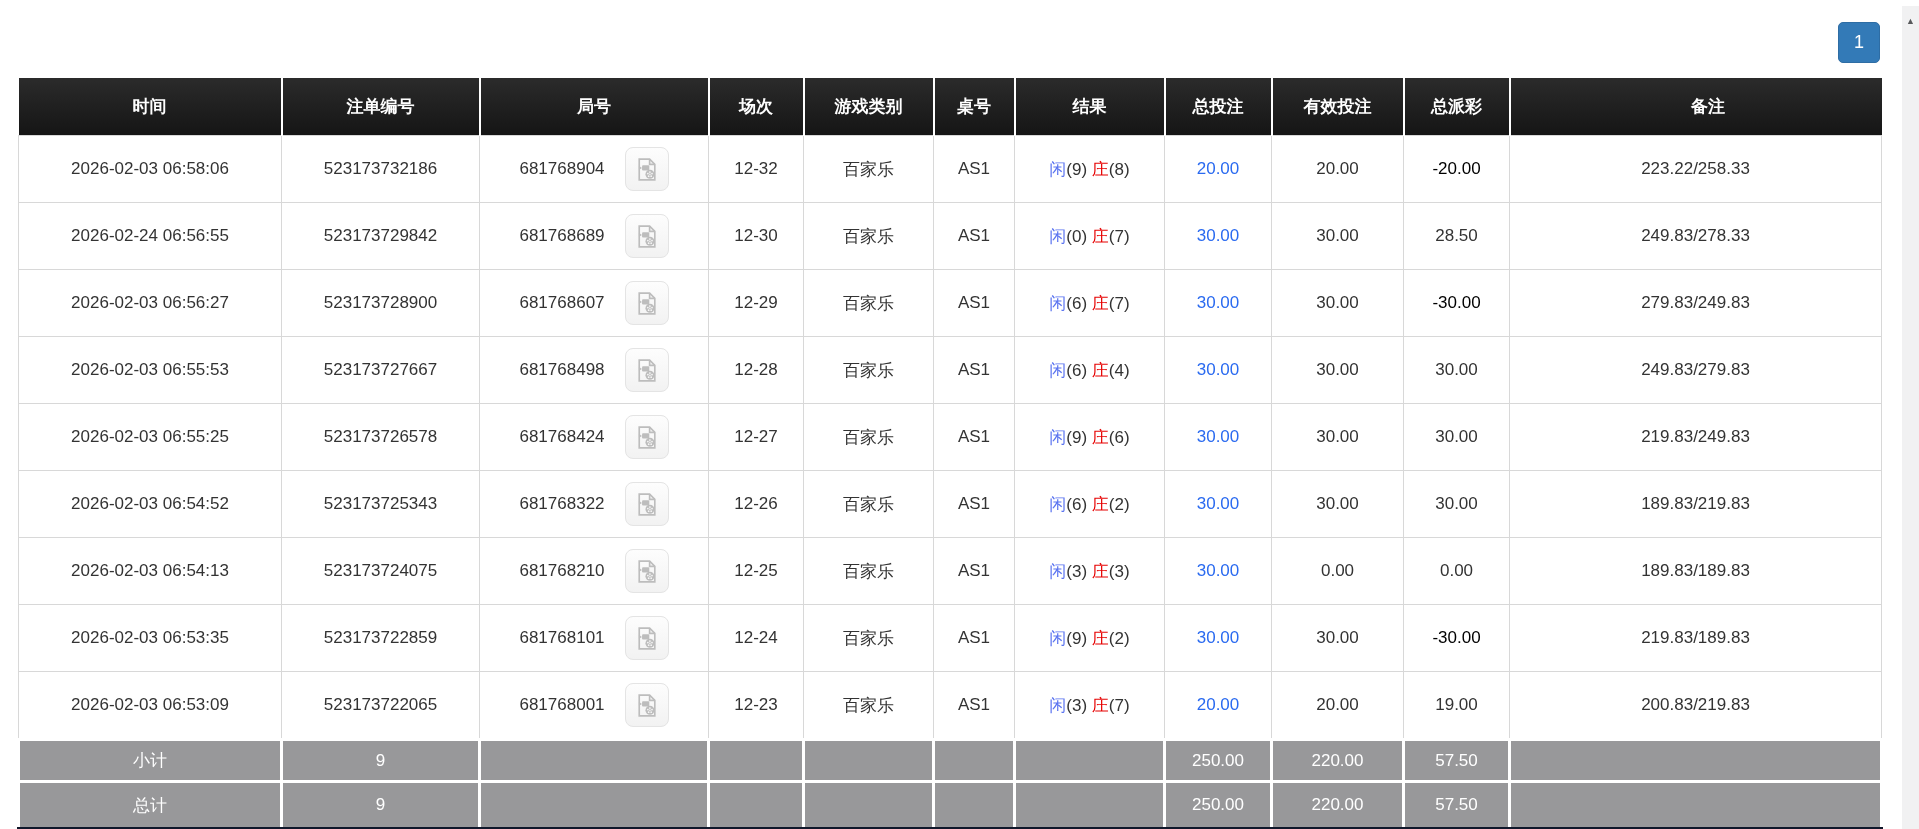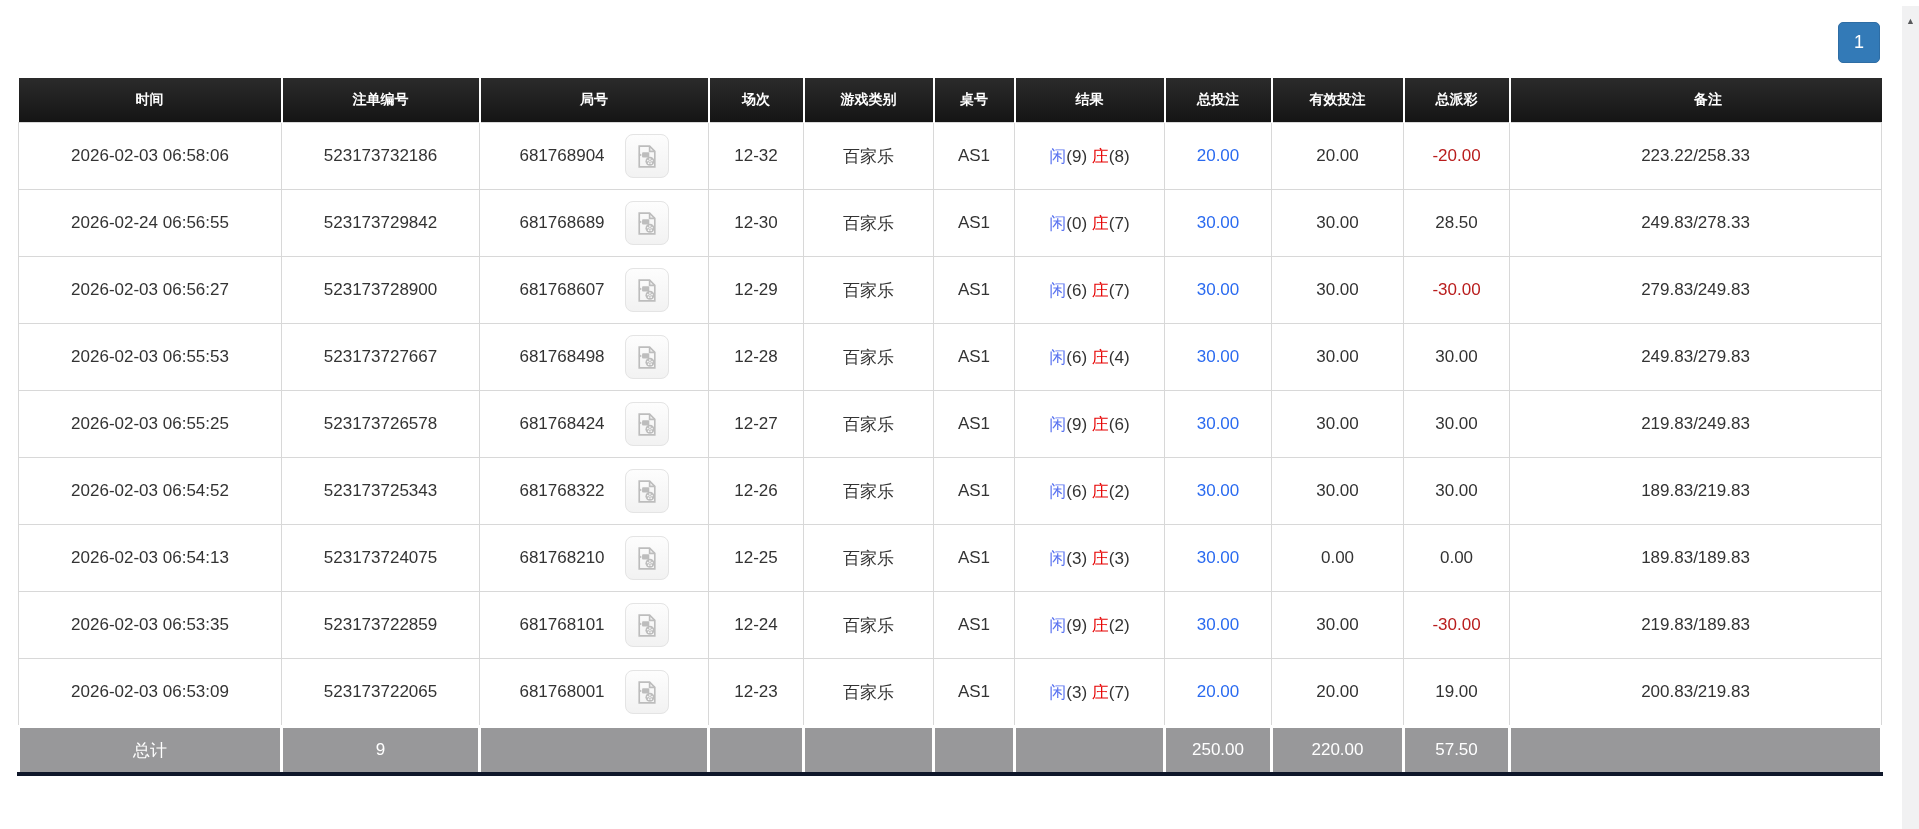--- a/index.html
+++ b/index.html
@@ -12,29 +12,29 @@
          display:flex;align-items:center;justify-content:center;cursor:pointer;box-sizing:border-box;}
 
   
   .scrollbar{position:absolute;right:0;top:6px;width:17px;height:823px;background:#f1f1f2;}
   .scrollbar .arrow-up{display:block;text-align:center;padding-top:11px;font-size:9px;color:#58595b;line-height:9px;}
 
   
   .table-wrap{position:absolute;left:17px;top:78px;width:1863px;}
   table{border-collapse:collapse;table-layout:fixed;width:1863px;}
 
-  thead th{background:linear-gradient(#2b2b2b,#151515);color:#fff;font-size:14px;font-weight:bold;
-           height:44px;border-right:2px solid #fff;padding:0;text-align:center;}
+  thead th{background:linear-gradient(#2b2b2b,#151515);color:#fff;font-size:17px;font-weight:bold;
+           height:57px;border-right:2px solid #fff;padding:0;text-align:center;}
   thead th:last-child{border-right:none;padding-left:24px;}
 
   tbody td{height:66px;border:1px solid #d8d8d8;text-align:center;font-size:17px;color:#333;
            padding:0;background:#fff;}
 
   [data-name="total-bet-cell"]{color:#2a6af0;}
-  [data-name="payout-cell"].neg{color:#b91c1c;}
+  [data-name="payout-cell"].neg{color:#000000;}
   .res-player{color:#5b74f0;}
   .res-banker{color:#e60000;}
   .res-num{color:#333;}
 
   .round-wrap{display:flex;align-items:center;justify-content:center;gap:20px;}
   .video-btn{width:44px;height:44px;border:1px solid #e4e4e4;border-radius:8px;
              background:linear-gradient(#fdfdfd,#f2f2f2);display:flex;align-items:center;justify-content:center;
              cursor:pointer;padding:0;}
 
   tfoot td{background:#98989a;color:#fff;font-size:17px;text-align:center;border:3px solid #fff;padding:0;}
@@ -401,20 +401,33 @@
         <span class="res-player" data-name="result-player-label">闲</span><span class="res-num" data-name="result-player-score">(3)</span>
         <span class="res-banker" data-name="result-banker-label">庄</span><span class="res-num" data-name="result-banker-score">(7)</span>
       </td>
       <td data-name="total-bet-cell">20.00</td>
       <td data-name="valid-bet-cell">20.00</td>
       <td data-name="payout-cell">19.00</td>
       <td data-name="remark-cell">200.83/219.83</td>
     </tr>
   </tbody>
       <tfoot>
+        <tr data-name="subtotal-row">
+          <td data-name="subtotal-label">小计</td>
+          <td data-name="subtotal-count">9</td>
+          <td></td>
+            <td></td>
+            <td></td>
+          <td></td>
+            <td></td>
+          <td data-name="subtotal-total-bet">250.00</td>
+          <td data-name="subtotal-valid-bet">220.00</td>
+          <td data-name="subtotal-payout">57.50</td>
+          <td></td>
+        </tr>
         <tr data-name="total-row">
           <td data-name="total-label">总计</td>
           <td data-name="total-count">9</td>
           <td></td>
             <td></td>
             <td></td>
           <td></td>
             <td></td>
           <td data-name="total-total-bet">250.00</td>
           <td data-name="total-valid-bet">220.00</td>

